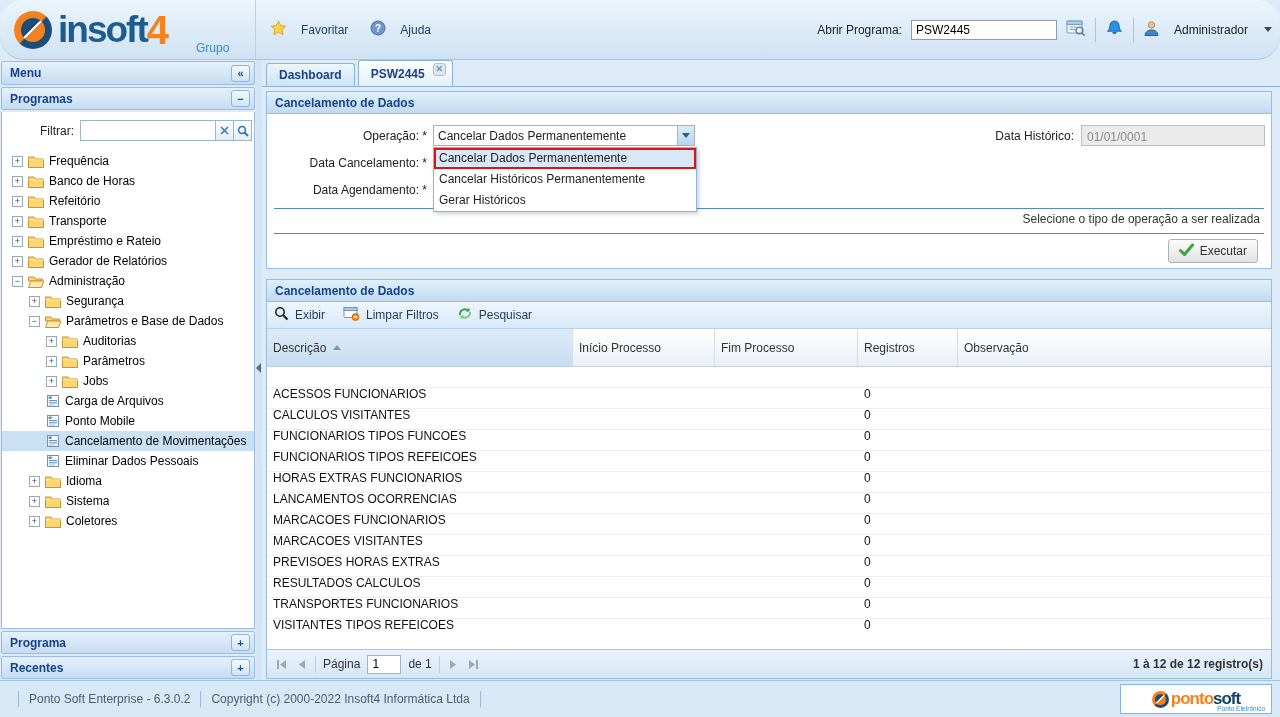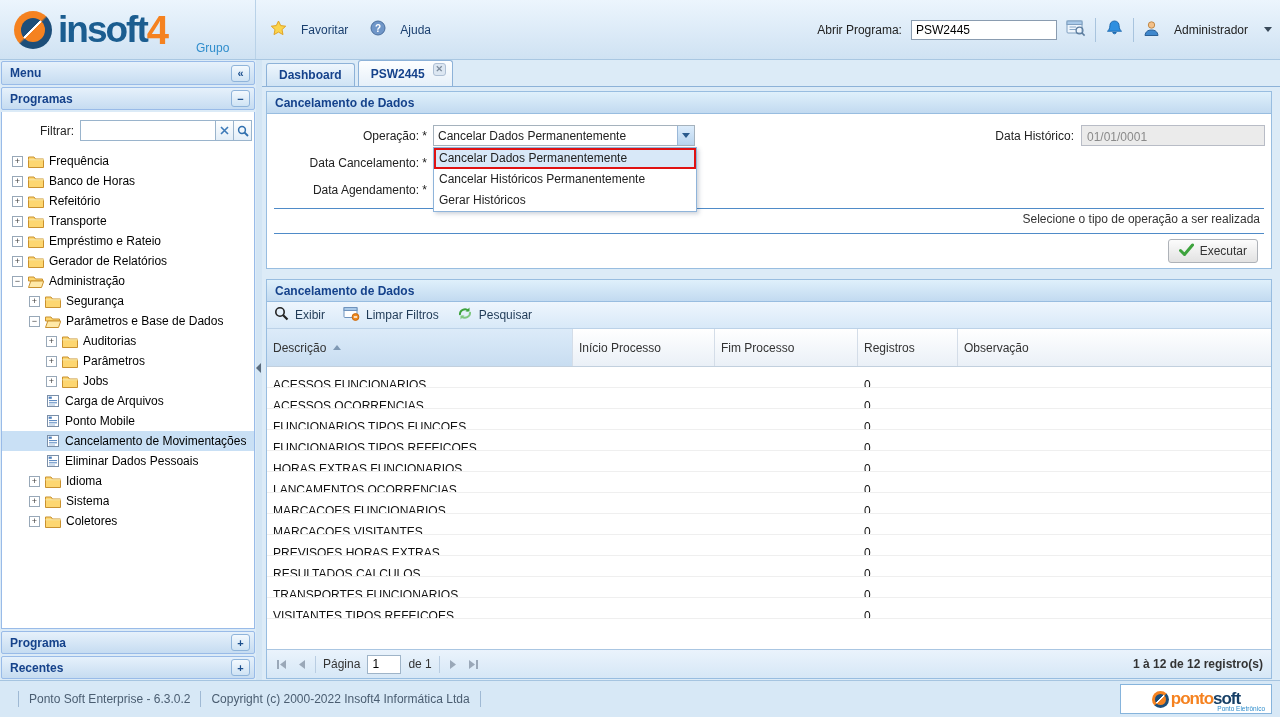--- a/index.html
+++ b/index.html
@@ -5,21 +5,21 @@
   * { box-sizing: border-box; margin: 0; padding: 0; }
   html,body { width:1280px; height:717px; }
   body {
     position: relative; overflow: hidden;
     background:#dcebf7;
     font-family:"Liberation Sans", sans-serif;
     font-size:12px; color:#222;
   }
   
   .topbar{position:absolute;left:0;top:0;width:1280px;height:60px;
-    background:linear-gradient(#ecf5fd,#cfe2f3);border-bottom:1px solid #a9c7e2;}
+    background:linear-gradient(#ecf5fd,#cfe2f3);border-bottom:1px solid #a9c7e2;border-radius:24px;}
   .logo-area{position:absolute;left:0;top:0;width:256px;height:59px;
     border-right:1px solid #b9d2e8;display:flex;align-items:center;padding-left:14px;}
   .swirl{width:38px;height:38px;border-radius:50%;
     background:linear-gradient(135deg,#f58220 48%,#1d4e79 52%);
     position:relative;flex:none;margin-right:6px;}
   .swirl:after{content:"";position:absolute;left:7px;top:7px;width:24px;height:24px;border-radius:50%;
     background:linear-gradient(315deg,#f58220 48%,#fff 48%, #fff 56%, #1d4e79 56%);}
   .logo-txt{font-weight:bold;font-size:37px;color:#1b5d90;letter-spacing:-2px;line-height:1;}
   .logo-num{font-weight:bold;font-size:40px;color:#f58220;letter-spacing:-1px;line-height:1;}
   .logo-sub{position:absolute;left:196px;top:41px;color:#2f8dcc;font-size:12px;}
@@ -104,21 +104,21 @@
     display:flex;align-items:center;padding:0 7px;gap:18px;}
   .tbtn{display:flex;align-items:center;gap:6px;color:#1f3a56;cursor:pointer;}
   .grid-header{display:flex;height:38px;flex:none;border-bottom:1px solid #c2d0de;}
   .hcell{background:linear-gradient(#ffffff,#eaf0f7);border-right:1px solid #d4dde8;color:#333;
     display:flex;align-items:center;padding:0 6px;cursor:pointer;}
   .hcell.sorted{background:linear-gradient(#dcebf9,#c8ddf1);}
   .sort-asc{width:0;height:0;border-left:4px solid transparent;border-right:4px solid transparent;
     border-bottom:5px solid #7f99b4;margin-left:7px;}
   .grid-body{flex:1;background:#fff;overflow:hidden;}
   .grid-row{display:flex;height:21px;border-bottom:1px solid #efefef;cursor:pointer;}
-  .cell{padding:8px 6px;line-height:20px;color:#111;white-space:nowrap;overflow:hidden;}
+  .cell{padding:17px 6px;line-height:20px;color:#111;white-space:nowrap;overflow:hidden;}
   .c0{width:306px;}.c1{width:142px;}.c2{width:143px;}.c3{width:100px;}.c4{flex:1;border-right:none;}
   .pagebar{height:29px;flex:none;background:linear-gradient(#eaf3fc,#d6e7f6);border-top:1px solid #aac6e2;
     display:flex;align-items:center;padding:0 8px;gap:7px;color:#333;}
   .pbtn{display:flex;align-items:center;cursor:default;}
   .page-input{width:34px;height:19px;border:1px solid #9fb4c8;padding:0 4px;font-size:12px;
       font-family:"Liberation Sans",sans-serif;}
   .psep{width:1px;height:17px;background:#b9cde2;}
   .summary{margin-left:auto;font-weight:bold;color:#333;}
   
   .footer{position:absolute;left:0;bottom:0;width:1280px;height:37px;background:#d7e8f6;
@@ -523,21 +523,21 @@
       </div>
       <div class="grid-body">
           <div class="grid-row">
             <div class="cell c0">ACESSOS FUNCIONARIOS</div>
             <div class="cell c1"></div>
             <div class="cell c2"></div>
             <div class="cell c3">0</div>
             <div class="cell c4"></div>
           </div>
           <div class="grid-row">
-            <div class="cell c0">ACESSOS OCORRENCIAS</div>
+            <div class="cell c0">CALCULOS VISITANTES</div>
             <div class="cell c1"></div>
             <div class="cell c2"></div>
             <div class="cell c3">0</div>
             <div class="cell c4"></div>
           </div>
           <div class="grid-row">
             <div class="cell c0">FUNCIONARIOS TIPOS FUNCOES</div>
             <div class="cell c1"></div>
             <div class="cell c2"></div>
             <div class="cell c3">0</div>

